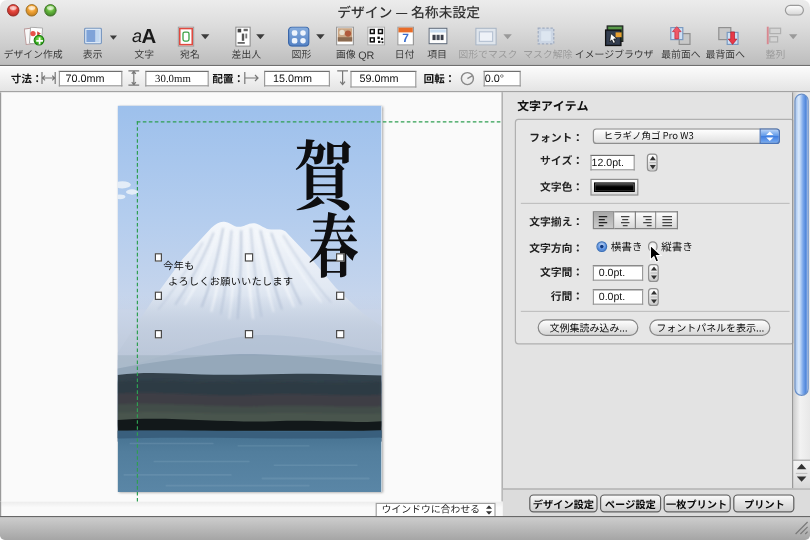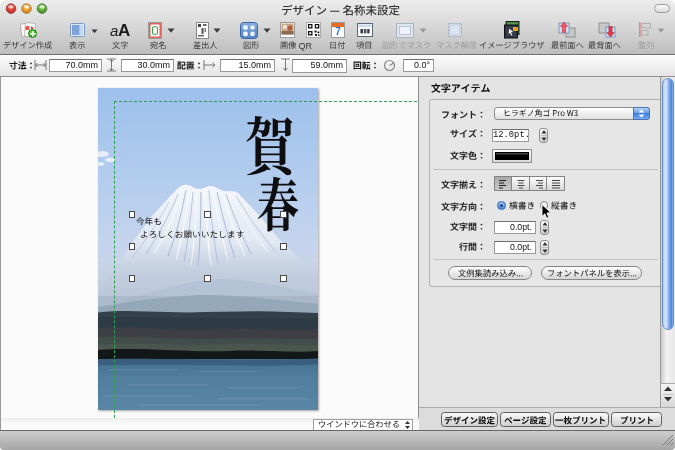--- a/index.html
+++ b/index.html
@@ -1,17 +1,17 @@
 <!DOCTYPE html>
 <html><head><meta charset="utf-8"><style>
 html,body{margin:0;padding:0;width:675px;height:450px;overflow:hidden;background:#fff;}
 *{box-sizing:border-box;font-family:"Liberation Sans",sans-serif;}
 #win{position:absolute;left:0;top:0;width:675px;height:450px;border-radius:6px 6px 4px 4px;overflow:hidden;}
 .abs{position:absolute;}
-.inp{position:absolute;background:#fff;border:1px solid #9a9a9a;border-top-color:#6f6f6f;font-size:9px;color:#111;text-align:right;line-height:11px;padding-right:3px;}
+.inp{position:absolute;background:#fff;border:1px solid #9a9a9a;border-top-color:#6f6f6f;font-size:9px;color:#111;text-align:right;line-height:11px;padding-right:14px;}
 .lbl{position:absolute;font-size:8px;color:#3a3a3a;text-align:left;}
 </style></head><body>
 <div id="win">
 <div class="abs" style="left:0;top:0;width:675px;height:55px;background:linear-gradient(#ececec,#dcdcdc 40%,#c9c9c9 78%,#bdbdbd);border-bottom:1px solid #6f6f6f;"></div>
 <svg class="abs" style="left:4px;top:2px" width="45" height="14">
 <defs>
 <radialGradient id="tlr" cx="0.5" cy="0.35" r="0.65">
           <stop offset="0" stop-color="#f8a9a0"></stop>
           <stop offset="0.45" stop-color="#e4443a"></stop>
           <stop offset="1" stop-color="#b02c26"></stop>
@@ -230,21 +230,21 @@
       <path d="M1 1 V11 M1 6 H12 M9.5 3.5 L12 6 L9.5 8.5" stroke="#777" fill="none" stroke-width="1"></path>
     </svg>
 <svg class="abs" style="left:280px;top:58px" width="11" height="14">
       <path d="M1 1 H10 M5.5 1 V12.5 M3.5 10 L5.5 12.5 L7.5 10" stroke="#777" fill="none" stroke-width="1"></path>
     </svg>
 <svg class="abs" style="left:383px;top:59px" width="14" height="13">
       <circle cx="6.5" cy="6.5" r="5" fill="none" stroke="#888" stroke-width="1.2"></circle>
       <path d="M6.5 6.5 L10.8 4" stroke="#888" stroke-width="1.2"></path>
     </svg>
 <div class="inp" style="left:49px;top:59px;width:53px;height:13px;">70.0mm</div>
-<div class="inp" style="left:121px;top:59px;width:53px;height:13px;">30.0mm</div>
+<div class="inp" style="left:121px;top:59px;width:53px;height:13px;font-family:Liberation Serif, serif;">30.0mm</div>
 <div class="inp" style="left:220px;top:59px;width:55px;height:13px;">15.0mm</div>
 <div class="inp" style="left:292px;top:59px;width:55px;height:14px;">59.0mm</div>
 <div class="inp" style="left:403px;top:59px;width:31px;height:13px;">0.0°</div>
 <div class="abs" style="left:0;top:77px;width:418px;height:341px;background:#fafafa;border-left:1px solid #9a9a9a;"></div>
 <div class="abs" style="left:418px;top:77px;width:1px;height:341px;background:#8e8e8e;"></div>
 <div class="abs" style="left:419px;top:77px;width:241px;height:341px;background:#e3e3e3;"></div>
 <svg class="abs" style="left:98px;top:88px;box-shadow:1px 1px 2px rgba(0,0,0,.35);" width="220" height="322" viewBox="0 0 220 322">
 <defs>
 <linearGradient id="sky" x1="0" y1="0" x2="0" y2="1">
  <stop offset="0" stop-color="#9dc0ec"></stop>
@@ -361,21 +361,21 @@
 <div class="abs" style="left:633px;top:107px;width:17px;height:13px;border-radius:0 3px 3px 0;background:linear-gradient(#b8d4f8,#5a96e8 50%,#3f7ee0 50%,#77aaf0);border:1px solid #4a74b8;"></div>
 <svg class="abs" style="left:637px;top:109px" width="9" height="9">
       <path d="M4.5 0.5 L7.5 3.5 H1.5 Z M4.5 8.5 L1.5 5.5 H7.5 Z" fill="#fff"></path>
     </svg>
 <svg style="position:absolute;left:502.5px;top:108.4px;overflow:visible;z-index:5" width="77" height="11">
       <path transform="translate(0,7.90)" d="M2.5 -6.1H1.8C1.8 -5.9 1.8 -5.6 1.8 -5.4C1.8 -5.0 1.8 -1.8 1.8 -1.1C1.8 -0.5 2.2 -0.2 2.8 -0.1C3.1 -0.0 3.6 0.0 4.0 0.0C4.9 0.0 6.1 -0.0 6.8 -0.2V-0.9C6.1 -0.7 4.9 -0.6 4.1 -0.6C3.7 -0.6 3.3 -0.6 3.0 -0.7C2.6 -0.8 2.5 -0.9 2.5 -1.3V-3.0C3.5 -3.3 4.9 -3.7 5.8 -4.1C6.0 -4.1 6.3 -4.3 6.5 -4.4L6.3 -5.0C6.0 -4.9 5.8 -4.7 5.6 -4.6C4.7 -4.3 3.4 -3.9 2.5 -3.6V-5.4C2.5 -5.7 2.5 -5.9 2.5 -6.1Z M9.7 -5.9V-5.2C9.9 -5.2 10.2 -5.3 10.4 -5.3C10.9 -5.3 13.1 -5.3 13.5 -5.3C13.8 -5.3 14.1 -5.2 14.3 -5.2V-5.9C14.1 -5.9 13.8 -5.8 13.5 -5.8C13.1 -5.8 10.9 -5.8 10.4 -5.8C10.2 -5.8 9.9 -5.9 9.7 -5.9ZM14.8 -3.8 14.4 -4.1C14.3 -4.0 14.1 -4.0 14.0 -4.0C13.5 -4.0 10.2 -4.0 9.8 -4.0C9.6 -4.0 9.3 -4.0 9.0 -4.1V-3.4C9.3 -3.4 9.6 -3.4 9.8 -3.4C10.3 -3.4 13.6 -3.4 14.0 -3.4C13.8 -2.9 13.5 -2.2 13.0 -1.7C12.4 -1.0 11.4 -0.5 10.3 -0.2L10.8 0.3C11.8 0.0 12.8 -0.4 13.6 -1.3C14.2 -2.0 14.5 -2.8 14.7 -3.6C14.7 -3.6 14.8 -3.7 14.8 -3.8Z M21.7 -6.4 21.3 -6.2C21.5 -5.9 21.8 -5.5 22.0 -5.1L22.4 -5.3C22.2 -5.7 21.9 -6.1 21.7 -6.4ZM22.6 -6.7 22.2 -6.6C22.4 -6.3 22.7 -5.8 22.8 -5.5L23.3 -5.7C23.1 -5.9 22.8 -6.4 22.6 -6.7ZM16.5 -2.0 16.6 -1.3C16.8 -1.4 17.0 -1.4 17.3 -1.5L19.5 -1.8L19.8 -0.2C19.8 -0.0 19.8 0.2 19.9 0.5L20.6 0.4C20.5 0.1 20.5 -0.1 20.4 -0.4L20.1 -1.9L22.0 -2.3C22.3 -2.3 22.6 -2.3 22.8 -2.4L22.6 -3.0C22.5 -3.0 22.2 -2.9 21.9 -2.9L20.0 -2.5L19.7 -4.1L21.5 -4.4C21.7 -4.4 21.9 -4.5 22.1 -4.5L21.9 -5.2C21.8 -5.1 21.6 -5.1 21.4 -5.0C21.0 -5.0 20.3 -4.8 19.5 -4.7L19.4 -5.6C19.4 -5.7 19.3 -6.0 19.3 -6.1L18.6 -6.0C18.7 -5.8 18.7 -5.6 18.7 -5.5L18.9 -4.6C18.2 -4.5 17.5 -4.4 17.2 -4.4C16.9 -4.3 16.7 -4.3 16.5 -4.3L16.7 -3.6C16.9 -3.7 17.1 -3.7 17.3 -3.7L19.0 -4.0L19.3 -2.4C18.4 -2.3 17.6 -2.2 17.2 -2.1C17.0 -2.1 16.7 -2.0 16.5 -2.0Z M30.0 -5.7 29.3 -5.9C29.1 -4.7 28.5 -3.5 27.8 -2.5C27.1 -1.6 26.0 -0.9 24.8 -0.4L25.4 0.1C26.5 -0.3 27.6 -1.2 28.3 -2.1C29.0 -3.0 29.5 -4.1 29.8 -5.0C29.8 -5.2 29.9 -5.5 30.0 -5.7Z M33.7 -4.3H35.4V-3.2H33.7ZM33.7 -4.8H33.7C33.9 -5.1 34.2 -5.4 34.4 -5.7H36.3C36.1 -5.4 35.9 -5.1 35.7 -4.8ZM37.9 -4.3V-3.2H36.0V-4.3ZM34.3 -6.7C33.9 -5.9 33.1 -4.9 32.0 -4.2C32.2 -4.1 32.4 -3.9 32.5 -3.7C32.7 -3.9 32.9 -4.1 33.1 -4.3V-2.9C33.1 -1.8 33.0 -0.6 31.9 0.2C32.0 0.3 32.2 0.5 32.3 0.7C32.9 0.2 33.3 -0.5 33.5 -1.1H37.9V-0.1C37.9 0.0 37.8 0.1 37.7 0.1C37.5 0.1 36.9 0.1 36.2 0.1C36.3 0.2 36.4 0.5 36.5 0.6C37.3 0.6 37.8 0.6 38.1 0.5C38.4 0.5 38.5 0.3 38.5 -0.1V-4.8H36.4C36.7 -5.2 36.9 -5.6 37.1 -5.9L36.7 -6.2L36.6 -6.2H34.7L34.9 -6.5ZM33.7 -2.7H35.4V-1.6H33.6C33.7 -2.0 33.7 -2.4 33.7 -2.7ZM37.9 -2.7V-1.6H36.0V-2.7Z M45.3 -6.5 44.9 -6.3C45.1 -6.1 45.3 -5.6 45.5 -5.3L45.9 -5.5C45.8 -5.8 45.5 -6.2 45.3 -6.5ZM46.3 -6.7 45.9 -6.6C46.1 -6.3 46.3 -5.8 46.5 -5.5L46.9 -5.7C46.8 -6.0 46.5 -6.5 46.3 -6.7ZM40.6 -0.8V-0.1C40.8 -0.1 41.2 -0.1 41.5 -0.1H45.4L45.3 0.3H46.1C46.0 0.2 46.0 -0.2 46.0 -0.5V-4.5C46.0 -4.7 46.0 -5.0 46.0 -5.2C45.9 -5.1 45.7 -5.1 45.5 -5.1H41.6C41.3 -5.1 41.0 -5.2 40.7 -5.2V-4.5C40.9 -4.5 41.3 -4.5 41.6 -4.5H45.4V-0.8H41.5C41.2 -0.8 40.8 -0.8 40.6 -0.8Z M50.0 0.0H50.7V-2.3H51.7C52.9 -2.3 53.8 -2.9 53.8 -4.1C53.8 -5.4 52.9 -5.8 51.6 -5.8H50.0ZM50.7 -2.9V-5.2H51.5C52.5 -5.2 53.1 -4.9 53.1 -4.1C53.1 -3.3 52.6 -2.9 51.6 -2.9Z M54.9 0.0H55.6V-2.8C55.9 -3.5 56.3 -3.8 56.7 -3.8C56.9 -3.8 57.0 -3.7 57.1 -3.7L57.3 -4.3C57.1 -4.4 57.0 -4.4 56.8 -4.4C56.3 -4.4 55.9 -4.1 55.6 -3.5H55.6L55.5 -4.3H54.9Z M59.6 0.1C60.7 0.1 61.6 -0.7 61.6 -2.1C61.6 -3.6 60.7 -4.4 59.6 -4.4C58.6 -4.4 57.6 -3.6 57.6 -2.1C57.6 -0.7 58.6 0.1 59.6 0.1ZM59.6 -0.5C58.9 -0.5 58.4 -1.2 58.4 -2.1C58.4 -3.1 58.9 -3.8 59.6 -3.8C60.4 -3.8 60.9 -3.1 60.9 -2.1C60.9 -1.2 60.4 -0.5 59.6 -0.5Z M65.2 0.0H66.1L67.0 -3.5C67.0 -4.0 67.2 -4.4 67.2 -4.8H67.3C67.4 -4.4 67.5 -4.0 67.6 -3.5L68.4 0.0H69.3L70.5 -5.8H69.8L69.2 -2.6C69.1 -2.0 69.0 -1.4 68.9 -0.8H68.8C68.7 -1.4 68.6 -2.0 68.4 -2.6L67.6 -5.8H66.9L66.1 -2.6C66.0 -2.0 65.9 -1.4 65.7 -0.8H65.7C65.6 -1.4 65.5 -2.0 65.4 -2.6L64.7 -5.8H64.0Z M72.8 0.1C73.8 0.1 74.7 -0.5 74.7 -1.5C74.7 -2.3 74.1 -2.9 73.4 -3.0V-3.1C74.1 -3.3 74.5 -3.7 74.5 -4.4C74.5 -5.4 73.8 -5.9 72.8 -5.9C72.1 -5.9 71.6 -5.6 71.2 -5.2L71.6 -4.7C71.9 -5.1 72.3 -5.3 72.8 -5.3C73.4 -5.3 73.7 -4.9 73.7 -4.4C73.7 -3.8 73.3 -3.3 72.1 -3.3V-2.7C73.5 -2.7 73.9 -2.3 73.9 -1.6C73.9 -0.9 73.5 -0.5 72.8 -0.5C72.1 -0.5 71.7 -0.8 71.3 -1.2L71.0 -0.7C71.3 -0.3 71.9 0.1 72.8 0.1Z" fill="#111"></path>
     </svg>
 <svg style="position:absolute;left:450.0px;top:128.0px;overflow:visible;z-index:5" width="38" height="12">
       <path transform="translate(0,9.00)" d="M0.5 -5.5V-4.2C0.7 -4.3 1.0 -4.3 1.5 -4.3H2.3V-3.1C2.3 -2.6 2.2 -2.3 2.2 -2.1H3.5C3.5 -2.3 3.4 -2.7 3.4 -3.1V-4.3H5.6V-3.9C5.6 -1.7 4.8 -0.9 3.1 -0.3L4.0 0.6C6.2 -0.4 6.7 -1.7 6.7 -4.0V-4.3H7.4C7.9 -4.3 8.2 -4.3 8.4 -4.2V-5.4C8.1 -5.4 7.9 -5.4 7.4 -5.4H6.7V-6.3C6.7 -6.7 6.8 -7.0 6.8 -7.2H5.5C5.5 -7.0 5.6 -6.7 5.6 -6.3V-5.4H3.4V-6.3C3.4 -6.6 3.5 -6.9 3.5 -7.1H2.2C2.2 -6.8 2.3 -6.5 2.3 -6.3V-5.4H1.5C1.0 -5.4 0.7 -5.4 0.5 -5.5Z M9.6 -3.5 10.1 -2.4C11.2 -2.7 12.4 -3.2 13.3 -3.7V-0.8C13.3 -0.4 13.3 0.2 13.2 0.4H14.7C14.6 0.2 14.6 -0.4 14.6 -0.8V-4.4C15.5 -5.0 16.3 -5.7 17.0 -6.4L16.0 -7.3C15.4 -6.6 14.4 -5.7 13.5 -5.1C12.5 -4.5 11.2 -3.9 9.6 -3.5Z M26.0 -7.8 25.3 -7.5C25.6 -7.2 25.9 -6.6 26.1 -6.3L26.8 -6.6C26.6 -6.9 26.3 -7.5 26.0 -7.8ZM25.3 -5.9 25.1 -6.0 25.6 -6.3C25.5 -6.6 25.1 -7.1 24.9 -7.5L24.2 -7.2C24.4 -6.9 24.5 -6.6 24.7 -6.3L24.6 -6.4C24.4 -6.4 24.0 -6.3 23.7 -6.3C23.3 -6.3 21.0 -6.3 20.5 -6.3C20.2 -6.3 19.7 -6.3 19.4 -6.4V-5.1C19.6 -5.1 20.1 -5.2 20.5 -5.2C20.9 -5.2 23.2 -5.2 23.5 -5.2C23.3 -4.5 22.8 -3.6 22.2 -3.0C21.3 -2.0 20.0 -0.9 18.5 -0.4L19.4 0.6C20.7 0.0 21.9 -0.9 22.8 -1.9C23.7 -1.1 24.5 -0.2 25.1 0.6L26.1 -0.3C25.6 -0.9 24.5 -2.1 23.6 -2.9C24.2 -3.7 24.7 -4.6 25.0 -5.3C25.1 -5.5 25.3 -5.8 25.3 -5.9Z M31.5 -4.6C32.0 -4.6 32.4 -5.0 32.4 -5.5C32.4 -6.0 32.0 -6.3 31.5 -6.3C31.0 -6.3 30.6 -6.0 30.6 -5.5C30.6 -5.0 31.0 -4.6 31.5 -4.6ZM31.5 -0.4C32.0 -0.4 32.4 -0.7 32.4 -1.2C32.4 -1.7 32.0 -2.0 31.5 -2.0C31.0 -2.0 30.6 -1.7 30.6 -1.2C30.6 -0.7 31.0 -0.4 31.5 -0.4Z" fill="#222"></path>
     </svg>
-<div class="inp" style="left:492px;top:129px;width:37px;height:13px;font-size:8.8px;font-family:Liberation Mono, monospace;">12.0pt.</div>
+<div class="inp" style="left:492px;top:129px;width:37px;height:13px;font-size:8.8px;">12.0pt.</div>
 <div class="abs" style="left:539px;top:128px;width:9px;height:15px;border-radius:3px;background:linear-gradient(#fff,#ccc);border:1px solid #909090;"></div>
     <svg class="abs" style="left:540.5px;top:130px" width="6" height="11">
       <path d="M3 0 L5.5 3.5 H0.5 Z" fill="#333"></path>
       <path d="M3 11 L0.5 7.5 H5.5 Z" fill="#333"></path>
       <path d="M0 5.5 H6" stroke="#aaa" stroke-width=".7"></path>
     </svg>
 <svg style="position:absolute;left:450.0px;top:150.0px;overflow:visible;z-index:5" width="38" height="12">
       <path transform="translate(0,9.00)" d="M3.9 -7.6V-6.2H0.4V-5.2H1.7C2.2 -3.8 2.8 -2.7 3.6 -1.8C2.7 -1.1 1.6 -0.6 0.2 -0.2C0.4 0.0 0.8 0.6 0.9 0.8C2.3 0.4 3.5 -0.2 4.4 -1.0C5.4 -0.2 6.6 0.4 8.0 0.8C8.2 0.5 8.5 -0.0 8.8 -0.3C7.4 -0.6 6.3 -1.1 5.4 -1.8C6.2 -2.7 6.8 -3.8 7.3 -5.2H8.6V-6.2H5.0V-7.6ZM4.5 -2.6C3.8 -3.3 3.3 -4.2 2.9 -5.2H6.1C5.7 -4.1 5.2 -3.3 4.5 -2.6Z M12.9 -3.4V-2.8H9.6V-1.8H12.9V-0.5C12.9 -0.3 12.9 -0.3 12.7 -0.3C12.5 -0.3 11.8 -0.3 11.3 -0.3C11.5 -0.0 11.7 0.5 11.7 0.8C12.5 0.8 13.1 0.8 13.5 0.6C13.9 0.4 14.1 0.2 14.1 -0.4V-1.8H17.5V-2.8H14.1V-2.9C14.8 -3.3 15.5 -4.0 16.0 -4.6L15.3 -5.1L15.1 -5.0H11.1V-4.1H14.1C13.9 -3.8 13.6 -3.6 13.3 -3.4ZM9.6 -6.8V-4.4H10.7V-5.8H16.3V-4.4H17.4V-6.8H14.1V-7.6H12.9V-6.8Z M22.0 -3.2H20.4V-4.4H22.0ZM23.1 -3.2V-4.4H24.8V-3.2ZM20.8 -7.7C20.3 -6.8 19.4 -5.7 18.2 -4.8C18.4 -4.7 18.8 -4.3 19.0 -4.1L19.3 -4.4V-0.9C19.3 0.4 19.9 0.7 21.6 0.7C22.0 0.7 24.2 0.7 24.6 0.7C26.1 0.7 26.5 0.3 26.7 -1.1C26.4 -1.1 25.9 -1.3 25.7 -1.5C25.5 -0.5 25.4 -0.3 24.6 -0.3C24.0 -0.3 22.0 -0.3 21.6 -0.3C20.6 -0.3 20.4 -0.4 20.4 -0.9V-2.2H24.8V-1.9H26.0V-5.3H23.6C23.9 -5.8 24.1 -6.2 24.4 -6.6L23.6 -7.1L23.4 -7.0H21.7L21.9 -7.5ZM20.4 -5.3H20.4C20.6 -5.6 20.8 -5.8 21.0 -6.1H22.8C22.7 -5.8 22.5 -5.6 22.3 -5.3Z M31.5 -4.6C32.0 -4.6 32.4 -5.0 32.4 -5.5C32.4 -6.0 32.0 -6.3 31.5 -6.3C31.0 -6.3 30.6 -6.0 30.6 -5.5C30.6 -5.0 31.0 -4.6 31.5 -4.6ZM31.5 -0.4C32.0 -0.4 32.4 -0.7 32.4 -1.2C32.4 -1.7 32.0 -2.0 31.5 -2.0C31.0 -2.0 30.6 -1.7 30.6 -1.2C30.6 -0.7 31.0 -0.4 31.5 -0.4Z" fill="#222"></path>
     </svg>
 <div class="abs" style="left:492px;top:149px;width:40px;height:14px;background:linear-gradient(#fff,#d8d8d8);border:1px solid #909090;"></div>

